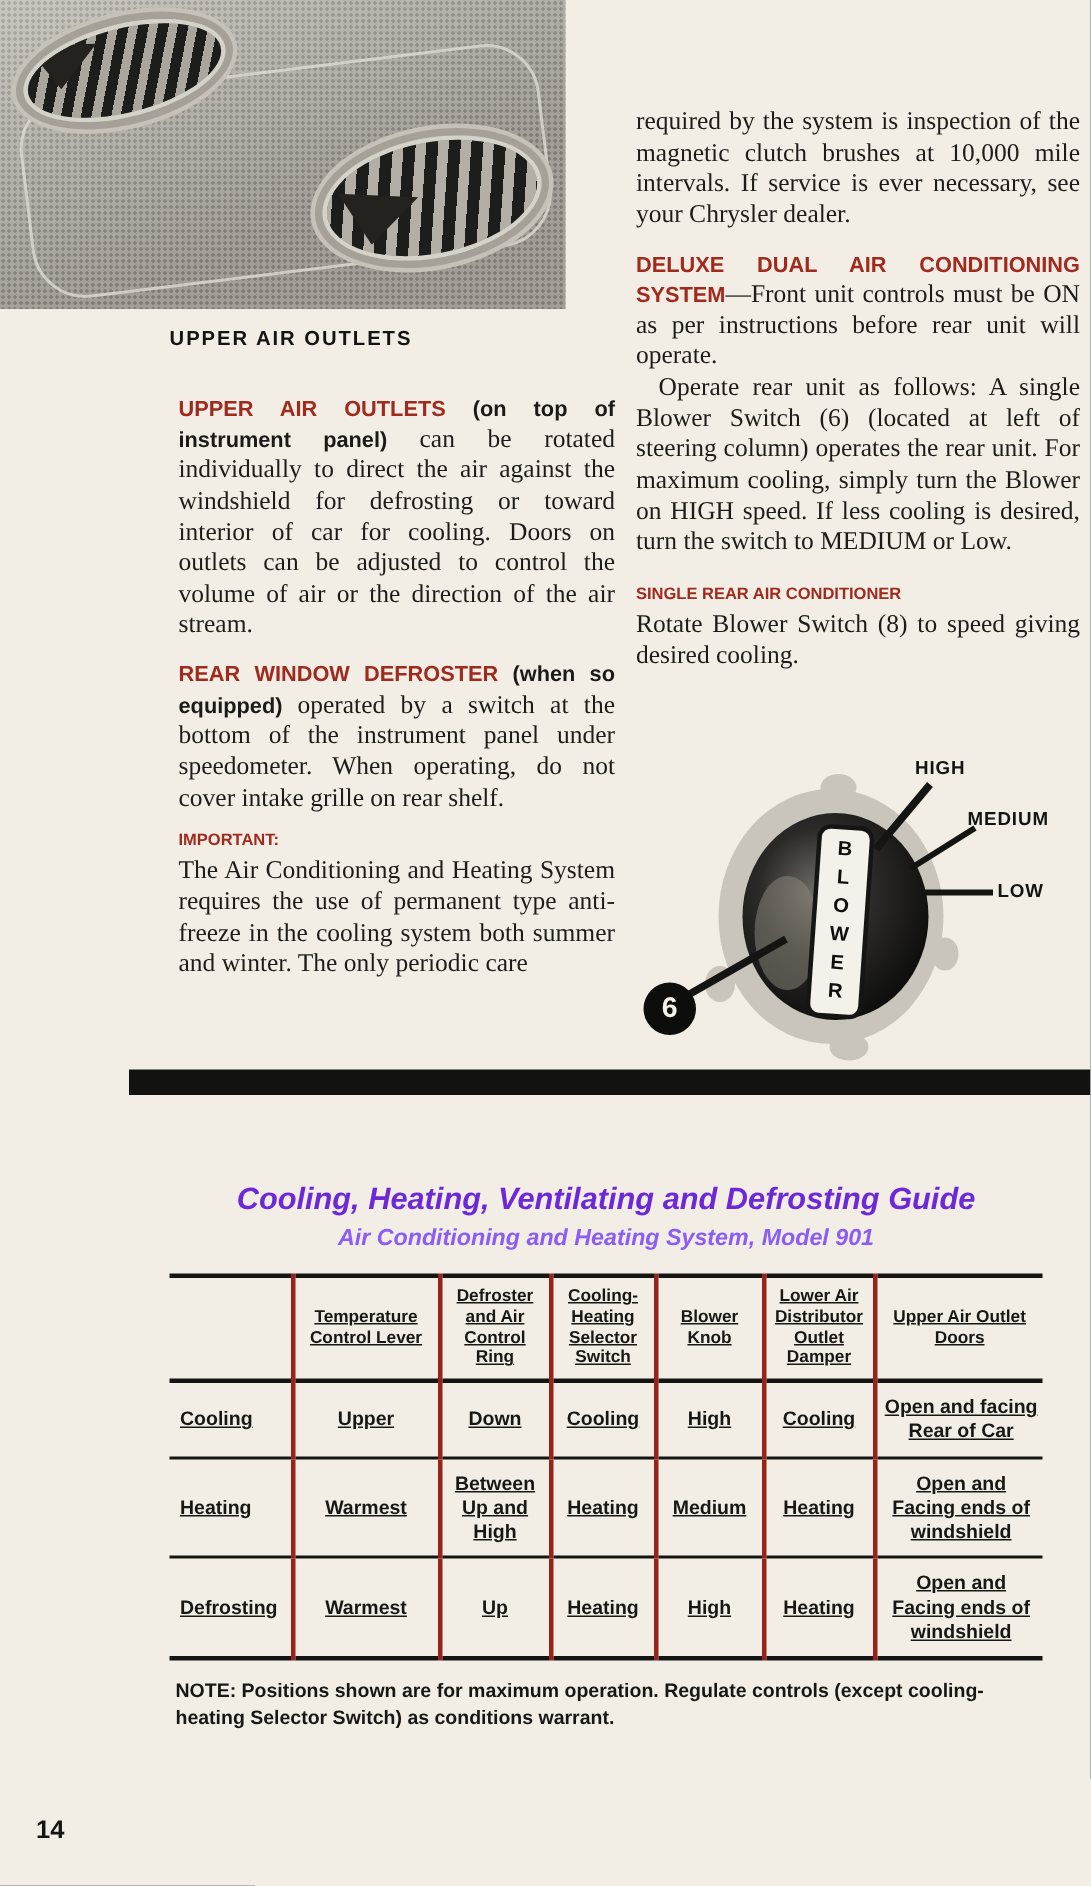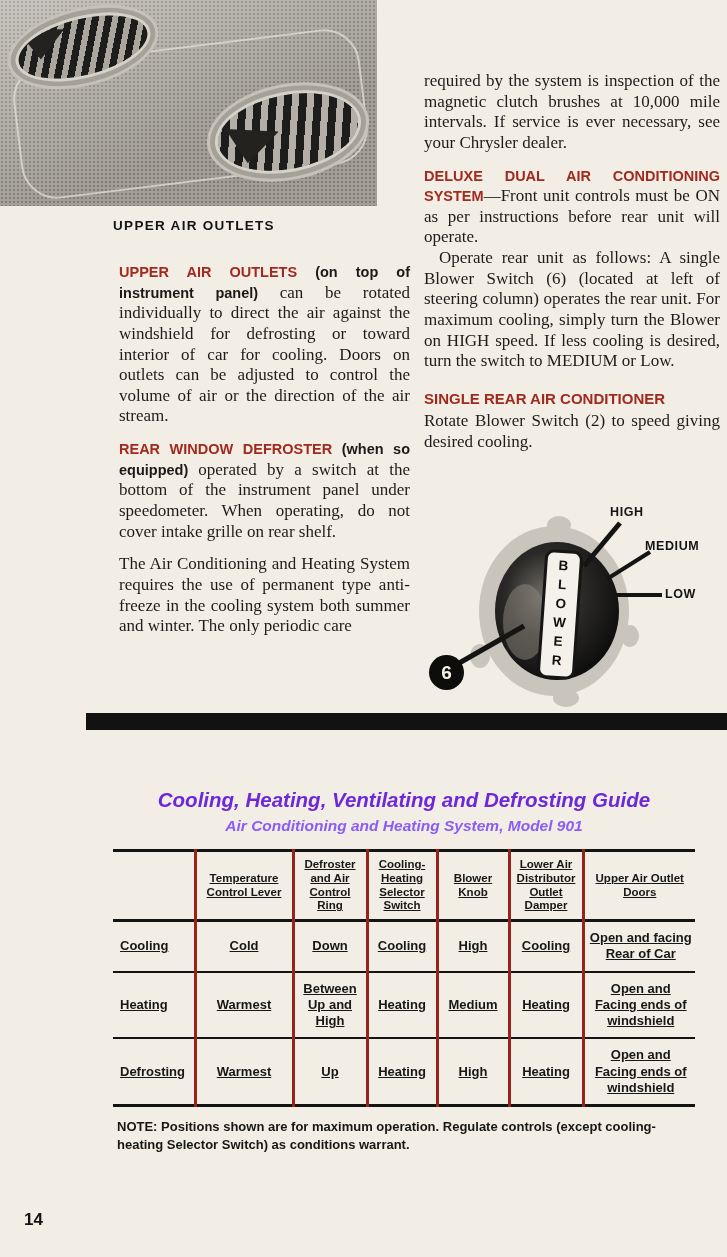--- a/index.html
+++ b/index.html
@@ -37,21 +37,21 @@
   }
   
   .col{position:absolute;}
   .col-left{left:99px;top:262px;width:291px;margin-left:20px;}
   .col-right{left:424px;top:71px;width:296px;}
   .body-p{font-size:17px;line-height:1.215;text-align:justify;margin:0 0 12px 0;}
   .lead-red{font-family:"Liberation Sans",sans-serif;font-weight:700;font-size:14.5px;color:#a12a1e;}
   .lead-black{font-family:"Liberation Sans",sans-serif;font-weight:700;font-size:14.5px;color:#1b1a18;}
   .it{}
   .red-heading{display:block;font-family:"Liberation Sans",sans-serif;font-weight:700;
-    font-size:15px;color:#a12a1e;margin:0 0 4px 0;}
+    font-size:11px;color:#a12a1e;margin:0 0 4px 0;}
   .indent{text-indent:15px;}
   .mt16{margin-top:18px;}
   
   .diagram{position:absolute;left:424px;top:498px;width:302px;height:215px;}
   .diagram svg{position:absolute;left:0;top:0;}
   .blower-bar{
     position:absolute;left:117px;top:52px;width:32px;height:123px;
     background:#f4f1ea;border:3px solid #151513;border-radius:9px;
     transform:rotate(4deg);display:flex;align-items:center;justify-content:center;
   }
@@ -104,29 +104,30 @@
     <div class="vent vent-right">
       <div class="fins"></div>
       <div class="vent-knob"></div>
     </div>
   </div>
   <div class="photo-caption">UPPER AIR OUTLETS</div>
 
   <div class="col col-left">
     <p class="body-p"><span class="lead-red">UPPER AIR OUTLETS </span><span class="lead-black">(on top of instrument panel) </span><span>can be rotated individually to direct the air against the windshield for defrosting or toward interior of car for cooling. Doors on outlets can be adjusted to control the volume of air or the direction of the air stream.</span></p>
     <p class="body-p"><span class="lead-red">REAR WINDOW DEFROSTER </span><span class="lead-black">(when so equipped) </span><span>operated by a switch at the bottom of the instrument panel under speedometer. When operating, do not cover intake grille on rear shelf.</span></p>
+    <span class="red-heading">IMPORTANT:</span>
     <p class="body-p"><span>The Air Conditioning and Heating System requires the use of </span><span class="it">permanent type anti-freeze</span><span> in the cooling system </span><span class="it">both summer and winter.</span><span> The only periodic care</span></p>
   </div>
 
   <div class="col col-right">
     <p class="body-p">required by the system is inspection of the magnetic clutch brushes at 10,000 mile intervals. If service is ever necessary, see your Chrysler dealer.</p>
     <p class="body-p" style="margin-bottom:0;"><span class="lead-red">DELUXE DUAL AIR CONDITIONING SYSTEM</span><span>—Front unit controls must be ON as per instructions before rear unit will operate.</span></p>
     <p class="body-p indent"><span>Operate rear unit as follows: A single Blower Switch (6) (located at left of steering column) operates the rear unit. For </span><span class="it">maximum</span><span> cooling, simply turn the Blower on HIGH speed. If less cooling is desired, turn the switch to MEDIUM or Low.</span></p>
     <span class="red-heading mt16">SINGLE REAR AIR CONDITIONER</span>
-    <p class="body-p">Rotate Blower Switch (2) to speed giving desired cooling.</p>
+    <p class="body-p">Rotate Blower Switch (8) to speed giving desired cooling.</p>
   </div>
 
   <div class="diagram">
     <svg width="302" height="215" viewBox="0 0 302 215">
       <defs>
         <radialGradient id="knobG" cx="40%" cy="38%" r="68%">
           <stop offset="0%" stop-color="#6f6c66"></stop>
           <stop offset="45%" stop-color="#2b2a28"></stop>
           <stop offset="100%" stop-color="#0b0b0a"></stop>
         </radialGradient>
@@ -174,21 +175,21 @@
           <th>Defroster and Air Control Ring</th>
           <th>Cooling-Heating Selector Switch</th>
           <th>Blower Knob</th>
           <th>Lower Air Distributor Outlet Damper</th>
           <th>Upper Air Outlet Doors</th>
         </tr>
       </thead>
       <tbody>
         <tr>
           <td>Cooling</td>
-          <td>Cold</td>
+          <td>Upper</td>
           <td>Down</td>
           <td>Cooling</td>
           <td>High</td>
           <td>Cooling</td>
           <td>Open and facing Rear of Car</td>
         </tr>
         <tr>
           <td>Heating</td>
           <td>Warmest</td>
           <td>Between Up and High</td>

